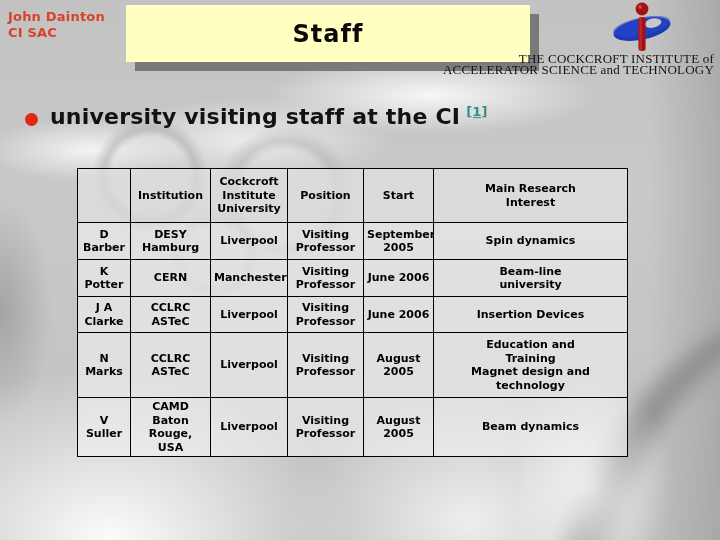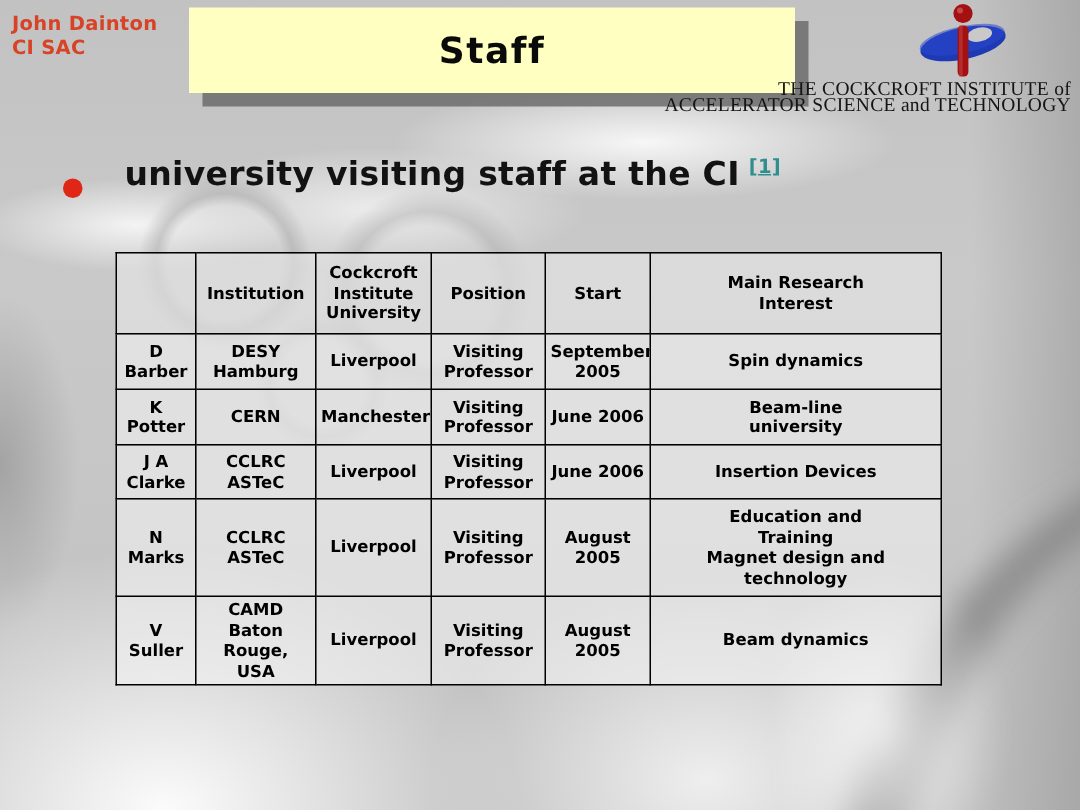--- a/index.html
+++ b/index.html
@@ -57,22 +57,22 @@
     position:absolute;right:6px;top:2px;width:190px;
     display:flex;flex-direction:column;align-items:flex-end;
   }
   .logo svg{display:block;margin-right:28px;}
   .logo .lt{
     font-family:"Liberation Serif",serif;font-size:13px;line-height:10.5px;
     color:#141414;text-align:left;letter-spacing:.2px;white-space:nowrap;
   }
 
   .bullet-line{
-    position:absolute;left:42px;top:97px;width:560px;
-    display:flex;align-items:flex-end;gap:16px;
+    position:absolute;left:25px;top:97px;width:560px;
+    display:flex;align-items:center;
   }
   .bullet-dot{
     width:13px;height:13px;border-radius:50%;
     background:var(--bullet_red,#e02716);
     margin:9px 12px 0 0;flex:none;
   }
   .bullet-text{
     font-size:22px;font-weight:600;color:#121212;line-height:30px;letter-spacing:.2px;
   }
   .footnote-link{

